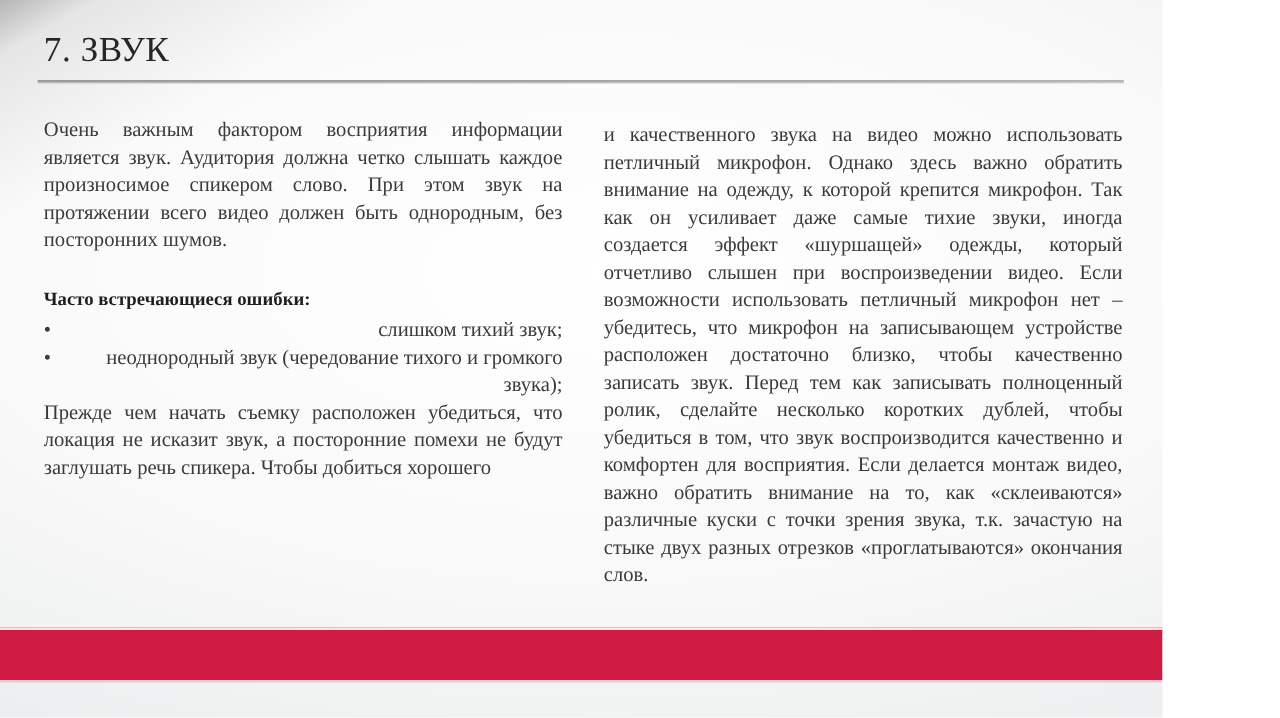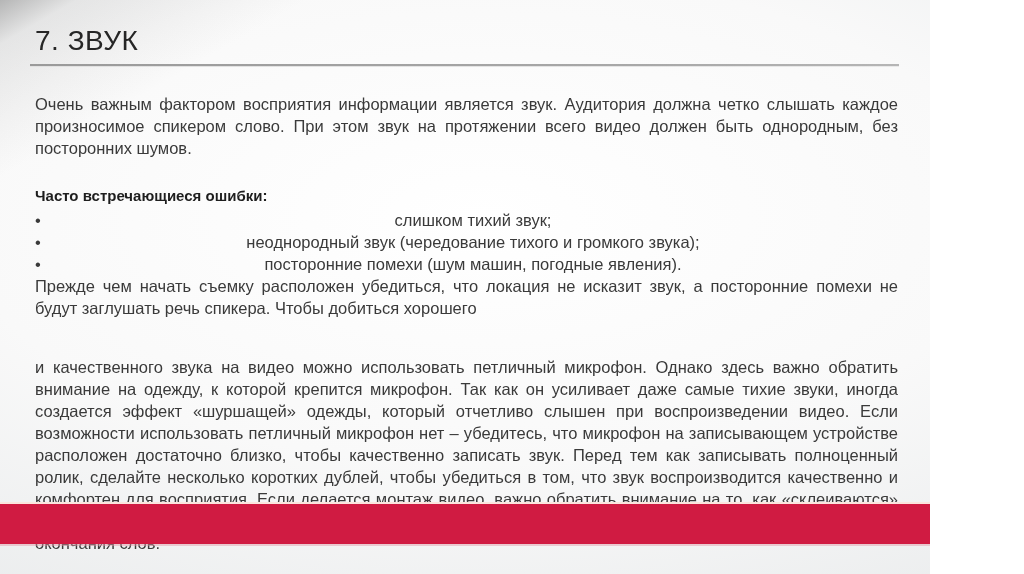--- a/index.html
+++ b/index.html
@@ -4,21 +4,21 @@
 <style>
   html, body {
     margin: 0;
     padding: 0;
   }
   .slide {
     position: relative;
     width: 930px;
     height: 574px;
     overflow: hidden;
-    font-family: Liberation Sans, sans-serif;
+    font-family: Liberation Serif, serif;
     background:
       linear-gradient(150deg, rgba(130,130,130,0.55) 0%, rgba(160,160,160,0.20) 4%, rgba(255,255,255,0) 16%),
       radial-gradient(ellipse 125% 95% at 52% 38%, #ffffff 0%, #f9f9f9 45%, #e9ebec 85%, #dcdfe1 100%);
   }
   .slide-header {
     padding-top: 26px;
   }
   .slide-title {
     margin: 0 0 0 35px;
     font-size: 28px;
@@ -31,21 +31,20 @@
     margin: 7px 31px 0 30px;
     height: 2px;
     background: linear-gradient(to right, #9a9a9a 0%, #a8a8a8 70%, #b5b5b5 100%);
     border-bottom: 1px solid rgba(255,255,255,0.7);
   }
   .columns {
     display: flex;
     gap: 33px;
     padding: 26px 32px 0 35px;
     box-sizing: border-box;
-    flex-direction: column;
   }
   .col {
     flex: 1 1 0;
     min-width: 0;
   }
   .body-text {
     margin: 0;
     font-size: 16.5px;
     line-height: 22px;
     text-align: justify;
@@ -65,21 +64,21 @@
     margin: 0;
     padding: 0;
     list-style: none;
   }
   .bullets li {
     position: relative;
     padding-left: 13px;
     font-size: 16.5px;
     line-height: 22px;
     color: #3a3a3a;
-    text-align: center;
+    text-align: right;
   }
   .bullets li::before {
     content: "\2022";
     position: absolute;
     left: 0;
     top: 0;
     color: #3a3a3a;
   }
   .red-stripe {
     position: absolute;
@@ -104,21 +103,20 @@
   <div class="columns">
 
     <div class="col col-left">
       <p class="body-text">Очень важным фактором восприятия информации является звук. Аудитория должна четко слышать каждое произносимое спикером слово. При этом звук на протяжении всего видео должен быть однородным, без посторонних шумов.</p>
 
       <h2 class="subhead">Часто встречающиеся ошибки:</h2>
 
       <ul class="bullets">
         <li>слишком тихий звук;</li>
         <li>неоднородный звук (чередование тихого и громкого звука);</li>
-        <li>посторонние помехи (шум машин, погодные явления).</li>
       </ul>
 
 
       <p class="body-text">Прежде чем начать съемку расположен убедиться, что локация не исказит звук, а посторонние помехи не будут заглушать речь спикера. Чтобы добиться хорошего</p>
     </div>
 
     <div class="col col-right">
       <p class="body-text">и качественного звука на видео можно использовать петличный микрофон. Однако здесь важно обратить внимание на одежду, к которой крепится микрофон. Так как он усиливает даже самые тихие звуки, иногда создается эффект «шуршащей» одежды, который отчетливо слышен при воспроизведении видео. Если возможности использовать петличный микрофон нет – убедитесь, что микрофон на записывающем устройстве расположен достаточно близко, чтобы качественно записать звук. Перед тем как записывать полноценный ролик, сделайте несколько коротких дублей, чтобы убедиться в том, что звук воспроизводится качественно и комфортен для восприятия. Если делается монтаж видео, важно обратить внимание на то, как «склеиваются» различные куски с точки зрения звука, т.к. зачастую на стыке двух разных отрезков «проглатываются» окончания слов.</p>
     </div>
 

